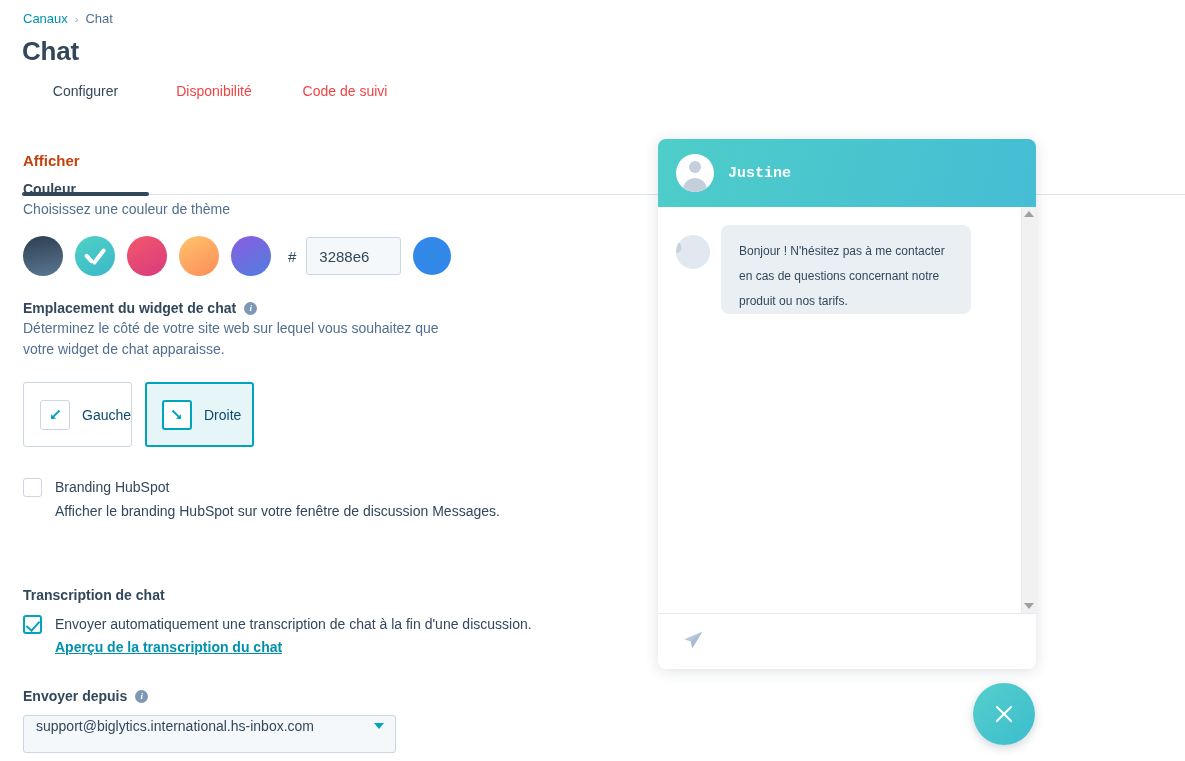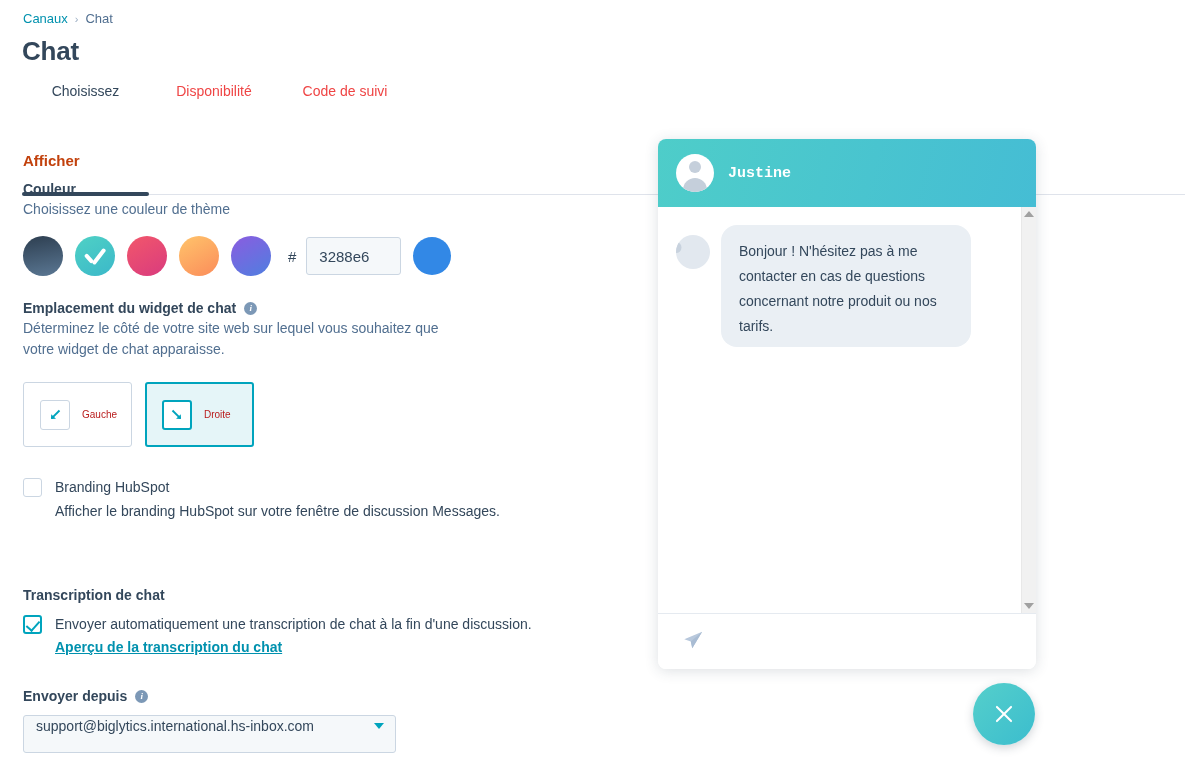--- a/index.html
+++ b/index.html
@@ -111,21 +111,21 @@
   .place-card.selected {
     border: 2px solid #00a4bd; background: #e5f5f8;
     padding-left: 15px;
   }
   .arrow-box {
     width: 30px; height: 30px; border: 1px solid #cbd6e2; border-radius: 3px;
     display: flex; align-items: center; justify-content: center;
     background: #fff; flex: none;
   }
   .place-card.selected .arrow-box { border: 2px solid #00a4bd; }
-  .place-label { font-size: 10px; color: #b91c1c; white-space: nowrap; }
+  .place-label { font-size: 14px; color: #0c4a6e; white-space: nowrap; }
 
   
   .cb-block { display: flex; margin-top: 30px; }
   .cb-box {
     width: 19px; height: 19px; border: 1px solid #cbd6e2; border-radius: 3px;
     background: #fff; flex: none; margin-right: 13px; margin-top: 1px;
     cursor: pointer; position: relative;
   }
   .cb-box.checked { border: 2px solid #00a4bd; background: #fff; }
   .cb-box.checked:after {
@@ -190,22 +190,22 @@
   .chat-body {
     flex: 1; position: relative; background: #fff; overflow: hidden;
     display: flex;
   }
   .chat-msgs { flex: 1; padding: 18px 14px 0 18px; }
   .msg-row { display: flex; gap: 11px; align-items: flex-start; }
   .msg-av { width: 34px; height: 34px; border-radius: 50%; background: #e2e8ef;
             position: relative; overflow: hidden; flex: none; margin-top: 10px; }
   .msg-av .av-head { width: 11px; height: 11px; top: 7px; background: #c8d2de; }
   .bubble {
-    background: #eaeff4; border-radius: 16px; padding: 14px 18px 8px 18px;
-    font-size: 14px; line-height: 25px; color: #33475b; max-width: 250px;
+    background: #eaeff4; border-radius: 8px; padding: 14px 18px 0 18px;
+    font-size: 12px; line-height: 25px; color: #33475b; max-width: 250px;
   }
   .chat-scrollbar {
     width: 15px; background: #f1f1f1; border-left: 1px solid #e8e8e8;
     display: flex; flex-direction: column; justify-content: space-between;
     align-items: center; padding: 4px 0; flex: none;
   }
   .sb-arrow-up {
     width: 0; height: 0; border-left: 5px solid transparent;
     border-right: 5px solid transparent; border-bottom: 6px solid #a0a0a0;
     cursor: pointer;
@@ -246,21 +246,21 @@
   <div class="breadcrumb">
     <span class="bc-link">Canaux</span>
     <span class="bc-sep">›</span>
     <span class="bc-current">Chat</span>
   </div>
 
   <div class="page-title">Chat</div>
 
   <div class="tabs">
     <div class="tabs-row">
-      <div class="tab t0">Choisissez</div>
+      <div class="tab t0">Configurer</div>
       <div class="tab t1">Disponibilité</div>
       <div class="tab t2">Code de suivi</div>
     </div>
     <div class="tabs-baseline"></div>
     <div class="tabs-underline"></div>
   </div>
 
   <div class="left">
 
     <div class="h-section">Afficher</div>

